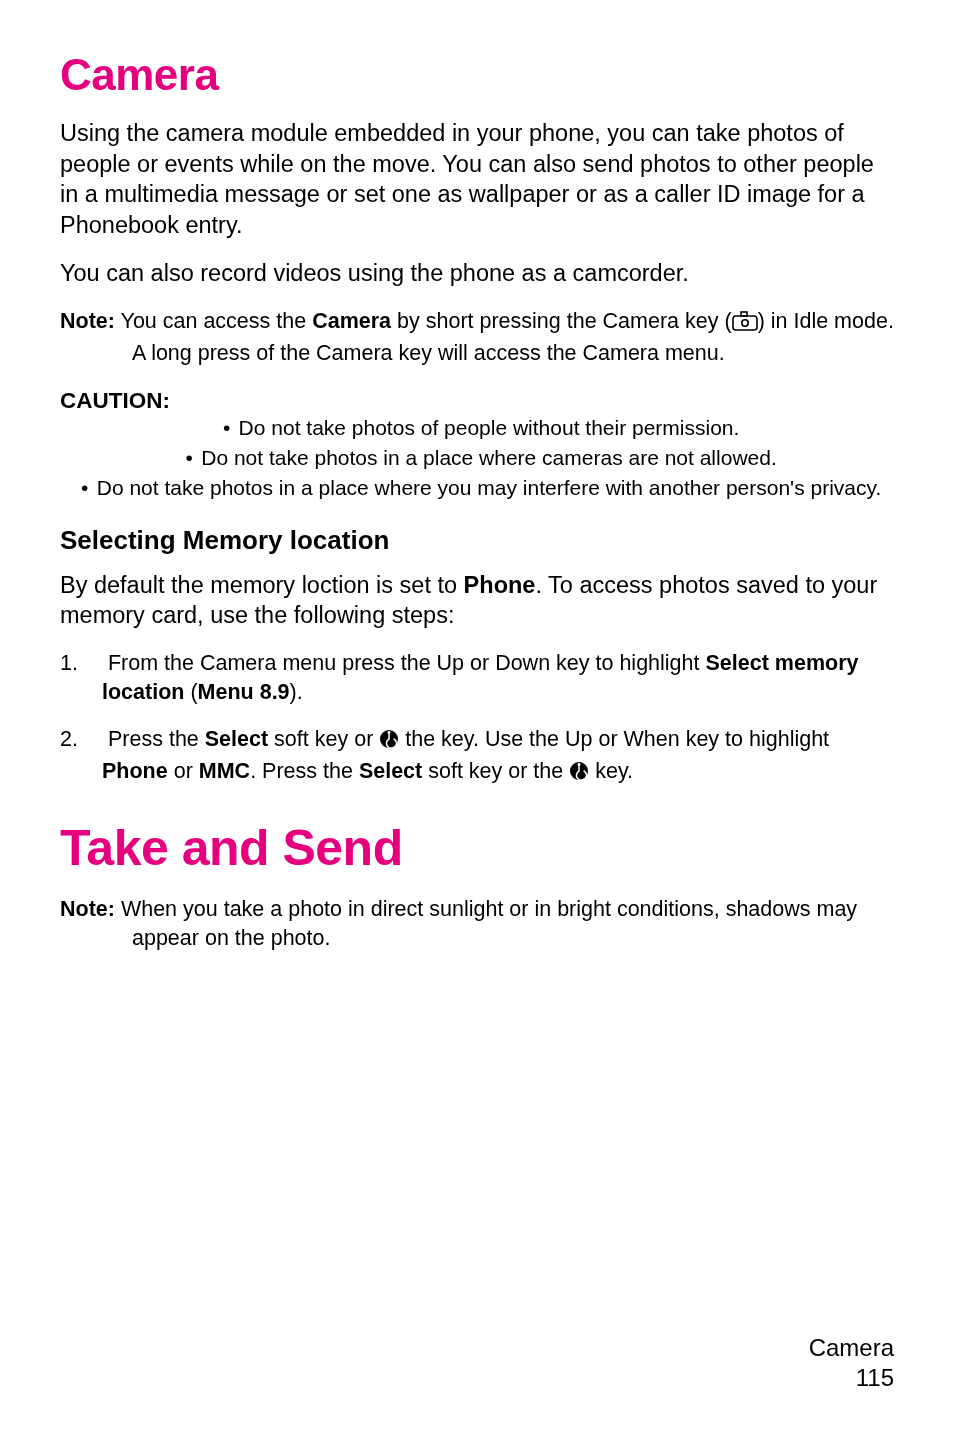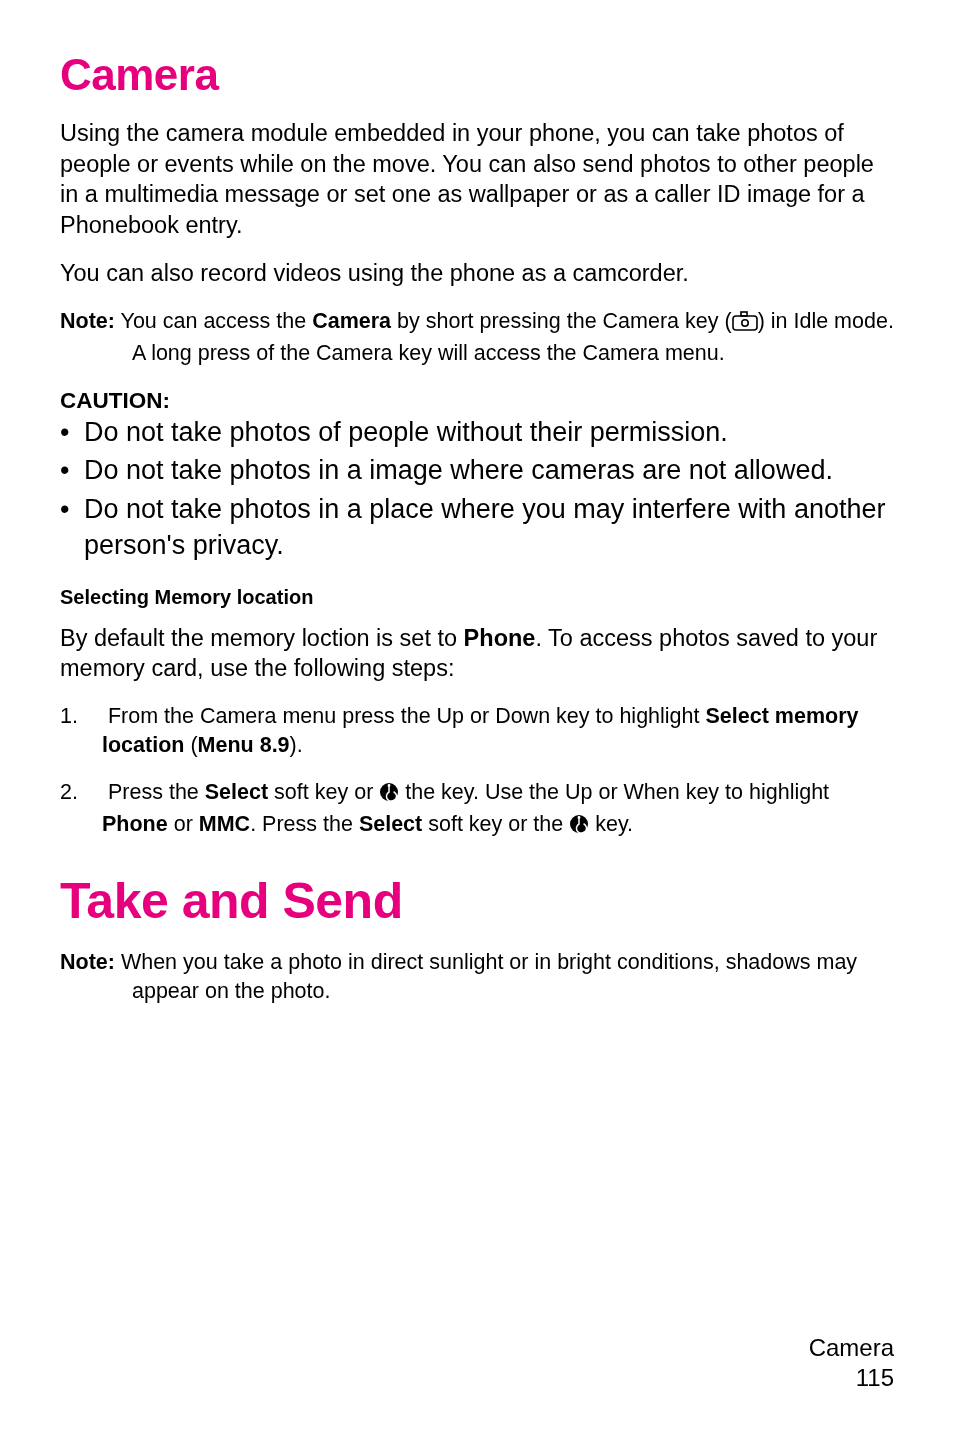--- a/index.html
+++ b/index.html
@@ -6,23 +6,23 @@
   html, body { width: 954px; min-height: 1433px; background: #fff; font-family: Verdana, Geneva, sans-serif; color: #000; }
   .page { padding: 50px 60px 40px 60px; position: relative; min-height: 1433px; border-radius: 31px; }
   .h1 { color: #e6007e; font-weight: 700; font-size: 44px; margin-bottom: 18px; letter-spacing: -0.5px; }
   .h2 { color: #e6007e; font-weight: 700; font-size: 50px; margin-top: 30px; margin-bottom: 18px; letter-spacing: -0.5px; }
   .body { font-size: 23.5px; line-height: 1.3; margin-bottom: 18px; }
   .noteblock { font-size: 21.5px; line-height: 1.35; margin-bottom: 20px; padding-left: 72px; text-indent: -72px; }
   .notelabel { font-weight: 700; }
   .inline-icon { display:inline-block; vertical-align: -3px; text-indent: 0; }
   .cautionlabel { font-weight: 700; font-size: 22.5px; margin-bottom: 0; }
   .bullets { list-style: none; padding-left: 0; margin-bottom: 22px; }
-  .bullets li { font-size: 27px; line-height: 1.35; padding-left: 24px; text-indent: -24px; margin-bottom: 2px; }
+  .bullets li { font-size: 21px; line-height: 1.35; padding-left: 24px; text-indent: -24px; margin-bottom: 2px; text-align: center; }
   .bullets li::before { content: "•"; display: inline-block; width: 24px; text-indent: 0; }
-  .h3 { font-weight: 700; font-size: 20px; margin-bottom: 14px; }
+  .h3 { font-weight: 700; font-size: 26px; margin-bottom: 14px; }
   .ol { list-style: none; counter-reset: step; padding: 0; margin: 0 0 8px 0; }
   .ol > li { counter-increment: step; font-size: 21.5px; line-height: 1.35; padding-left: 42px; text-indent: -42px; margin-bottom: 18px; }
   .ol > li::before { content: counter(step) "."; display:inline-block; width:42px; text-indent:0; }
   .b { font-weight: 700; }
   .footer { position: absolute; bottom: 40px; right: 60px; text-align: right; font-size: 24px; line-height: 1.25; }
   svg { display: inline-block; }
 </style>
 </head>
 <body>
 
@@ -38,21 +38,21 @@
     <span class="notelabel">Note:</span><span> You can access the </span><span class="b">Camera</span><span> by short pressing the Camera key (</span><span class="inline-icon"><svg width="26" height="20" viewBox="0 0 26 20">
           <rect x="1" y="5" width="24" height="14" rx="3" fill="none" stroke="#000" stroke-width="1.6"></rect>
           <rect x="9" y="1" width="6" height="4" fill="none" stroke="#000" stroke-width="1.6"></rect>
           <circle cx="13" cy="12" r="3.2" fill="none" stroke="#000" stroke-width="1.6"></circle>
         </svg></span><span>) in Idle mode. A long press of the Camera key will access the Camera menu.</span>
   </p>
 
   <p class="cautionlabel">CAUTION:</p>
   <ul class="bullets">
     <li>Do not take photos of people without their permission.</li>
-    <li>Do not take photos in a image where cameras are not allowed.</li>
+    <li>Do not take photos in a place where cameras are not allowed.</li>
     <li>Do not take photos in a place where you may interfere with another person's privacy.</li>
   </ul>
 
   <p class="h3">Selecting Memory location</p>
 
   <p class="body">
     <span>By default the memory loction is set to </span><span class="b">Phone</span><span>. To access photos saved to your memory card, use the following steps:</span>
   </p>
 
   <ol class="ol">

